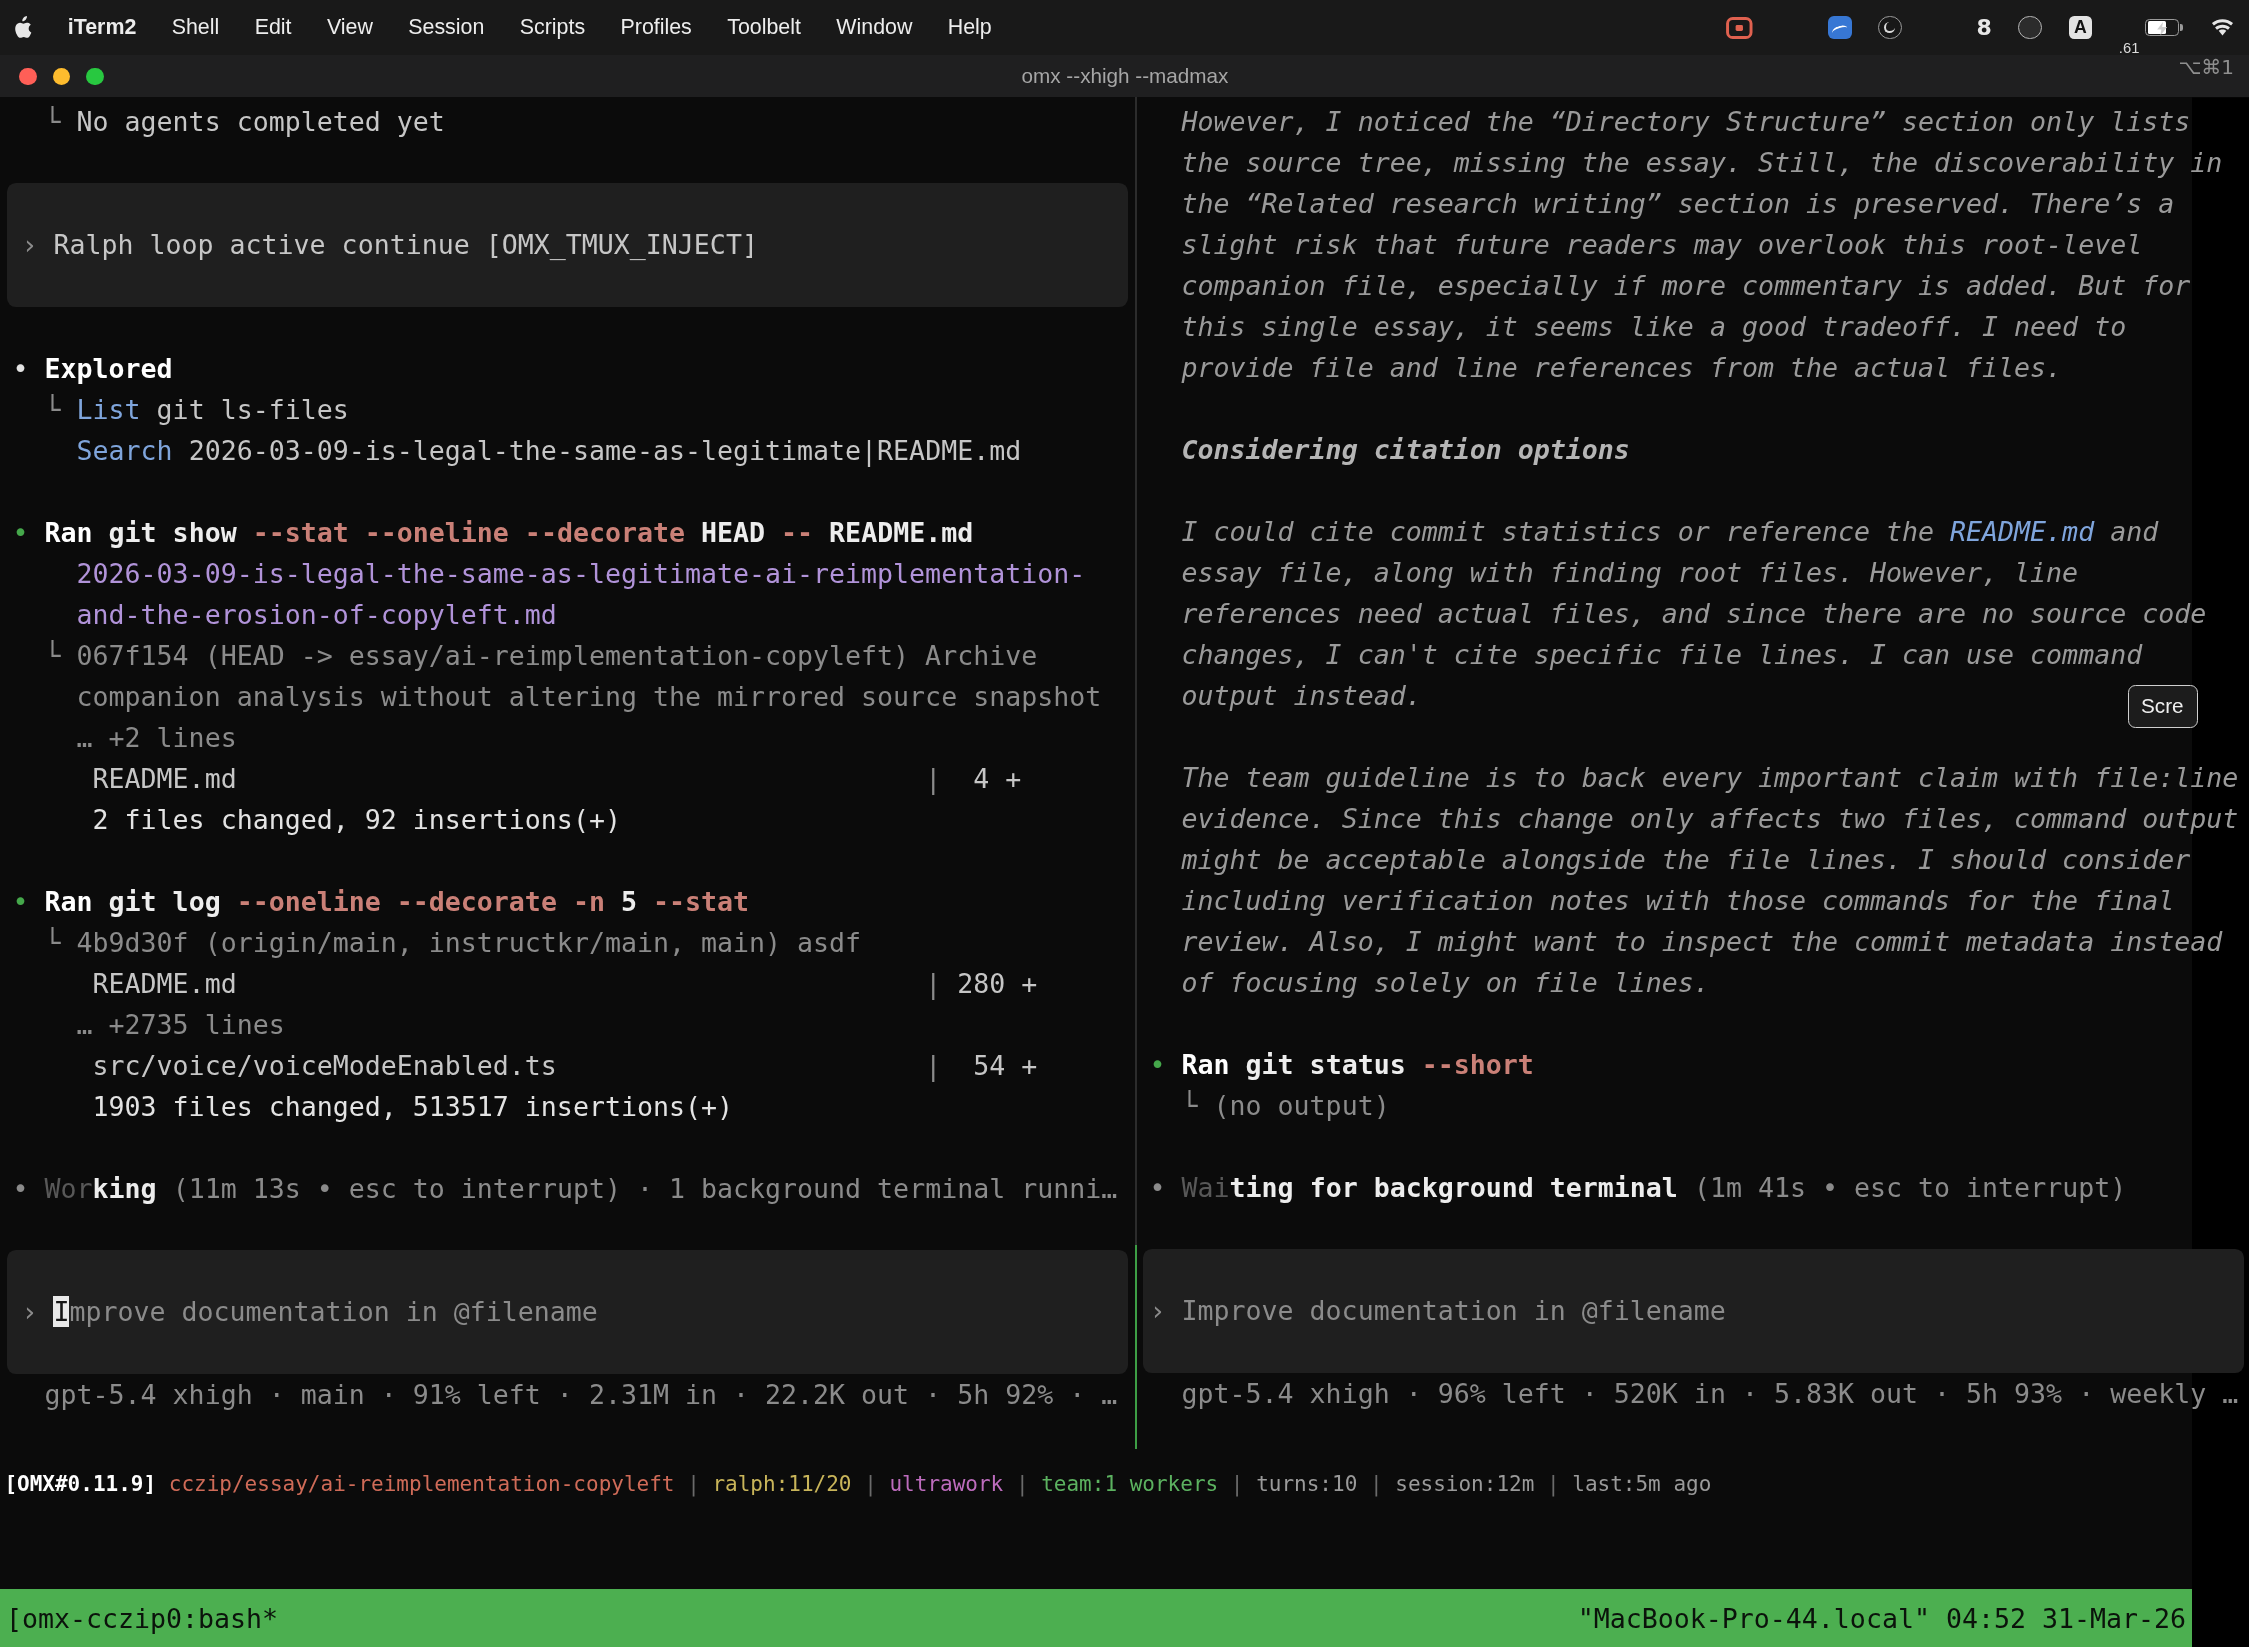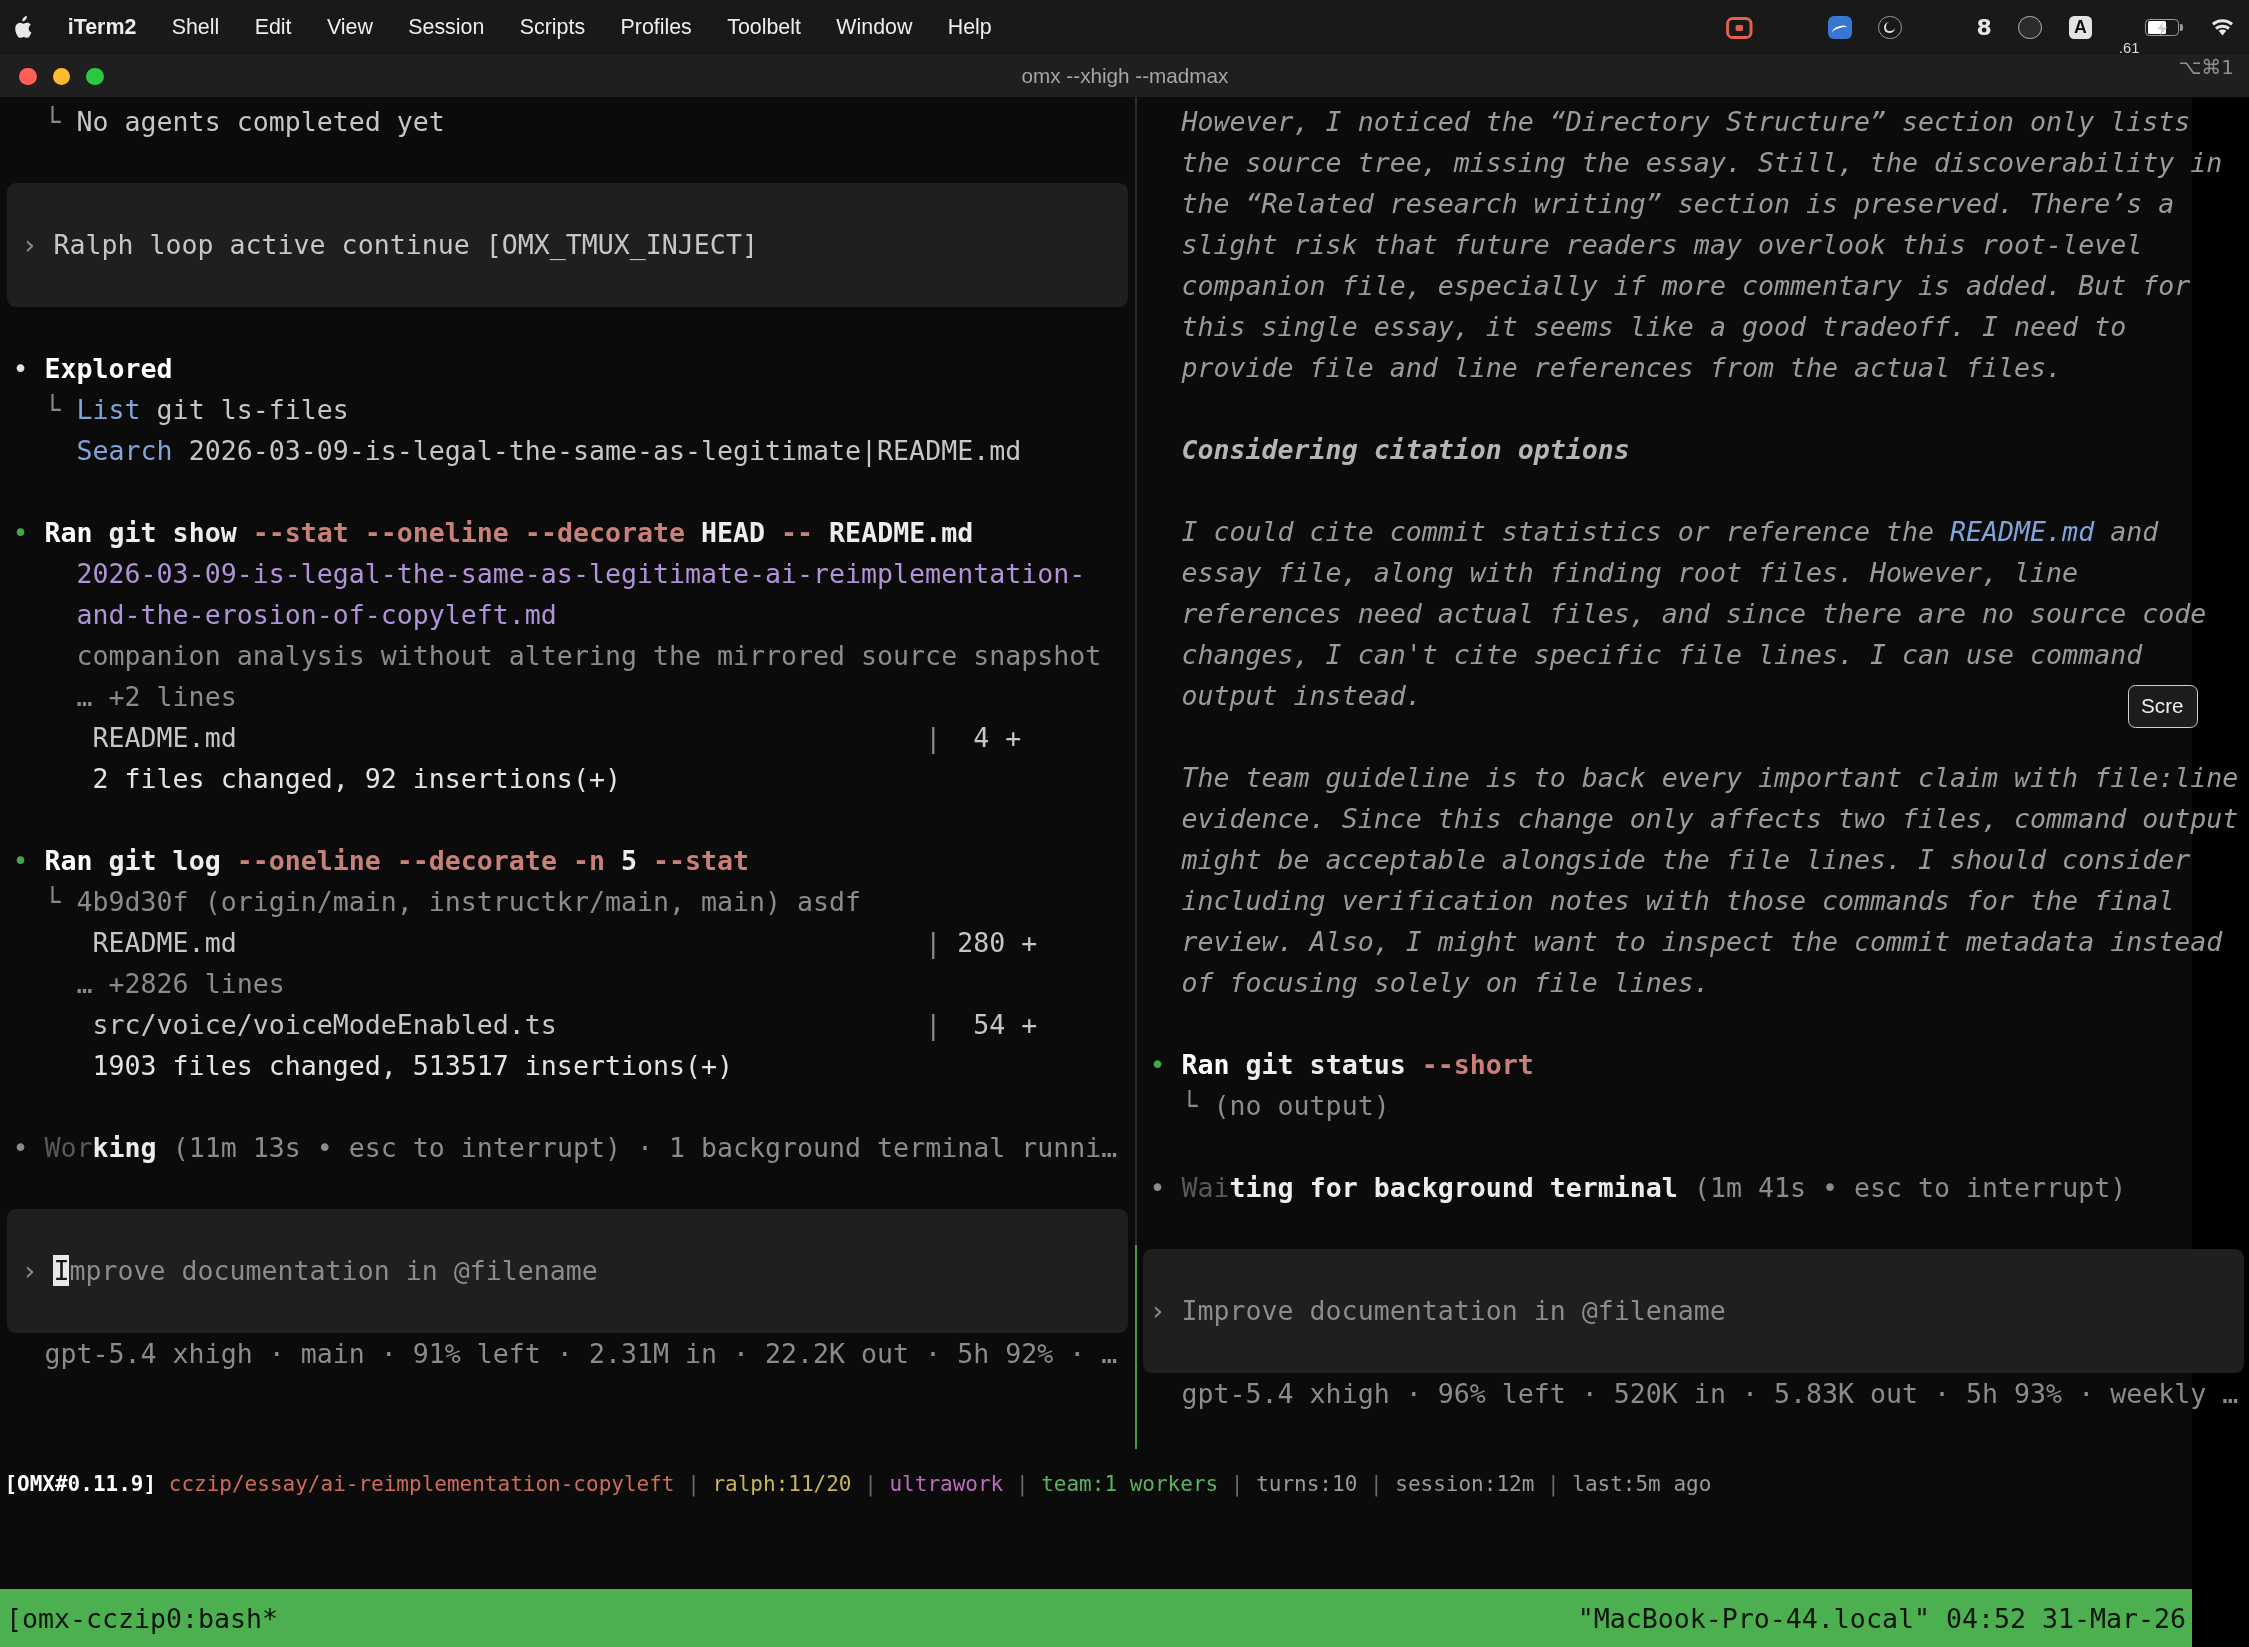--- a/index.html
+++ b/index.html
@@ -197,29 +197,30 @@
     </div>
     <div>
         <div class="tline"></div>
         <div class="tline"><span class="sg-bright">• </span><span class="sg-bold">Explored</span></div>
         <div class="tline"><span class="sg-dim">  └ </span><span class="sg-blue">List</span><span class="sg-default"> git ls-files</span></div>
         <div class="tline"><span class="sg-default">    </span><span class="sg-blue">Search</span><span class="sg-default"> 2026-03-09-is-legal-the-same-as-legitimate|README.md</span></div>
         <div class="tline"></div>
         <div class="tline"><span class="sg-green">• </span><span class="sg-bold">Ran </span><span class="sg-cmd">git show </span><span class="sg-flag">--stat --oneline --decorate </span><span class="sg-cmd">HEAD </span><span class="sg-flag">-- </span><span class="sg-cmd">README.md</span></div>
         <div class="tline"><span class="sg-default">    </span><span class="sg-purple">2026-03-09-is-legal-the-same-as-legitimate-ai-reimplementation-</span></div>
         <div class="tline"><span class="sg-default">    </span><span class="sg-purple">and-the-erosion-of-copyleft.md</span></div>
+        <div class="tline"><span class="sg-dim">  └ </span><span class="sg-dim">067f154 (HEAD -&gt; essay/ai-reimplementation-copyleft) Archive</span></div>
         <div class="tline"><span class="sg-dim">    companion analysis without altering the mirrored source snapshot</span></div>
         <div class="tline"><span class="sg-dim">    … +2 lines</span></div>
         <div class="tline"><span class="sg-default">     README.md</span><span class="sg-default">                                           </span><span class="sg-dim">|</span><span class="sg-default">  4 +</span></div>
         <div class="tline"><span class="sg-bright">     2 files changed, 92 insertions(+)</span></div>
         <div class="tline"></div>
         <div class="tline"><span class="sg-green">• </span><span class="sg-bold">Ran </span><span class="sg-cmd">git log </span><span class="sg-flag">--oneline --decorate </span><span class="sg-flag">-n </span><span class="sg-cmd">5 </span><span class="sg-flag">--stat</span></div>
         <div class="tline"><span class="sg-dim">  └ </span><span class="sg-dim">4b9d30f (origin/main, instructkr/main, main) asdf</span></div>
         <div class="tline"><span class="sg-default">     README.md</span><span class="sg-default">                                           </span><span class="sg-dim">|</span><span class="sg-default"> 280 +</span></div>
-        <div class="tline"><span class="sg-dim">    … +2826 lines</span></div>
+        <div class="tline"><span class="sg-dim">    … +2735 lines</span></div>
         <div class="tline"><span class="sg-default">     src/voice/voiceModeEnabled.ts</span><span class="sg-default">                       </span><span class="sg-dim">|</span><span class="sg-default">  54 +</span></div>
         <div class="tline"><span class="sg-bright">     1903 files changed, 513517 insertions(+)</span></div>
         <div class="tline"></div>
         <div class="tline"><span class="sg-dim">• </span><span class="sg-dimmer">Wor</span><span class="sg-shimmer">king</span><span class="sg-dim"> (11m 13s • esc to interrupt) · 1 background terminal runni…</span></div>
         <div class="tline"></div>
       </div>
     <div class="panel">
       <div class="pline"><span class="sg-dim">› </span><span class="sg-cursor">I</span><span class="sg-dim">mprove documentation in @filename</span></div>
     </div>
     <div>

